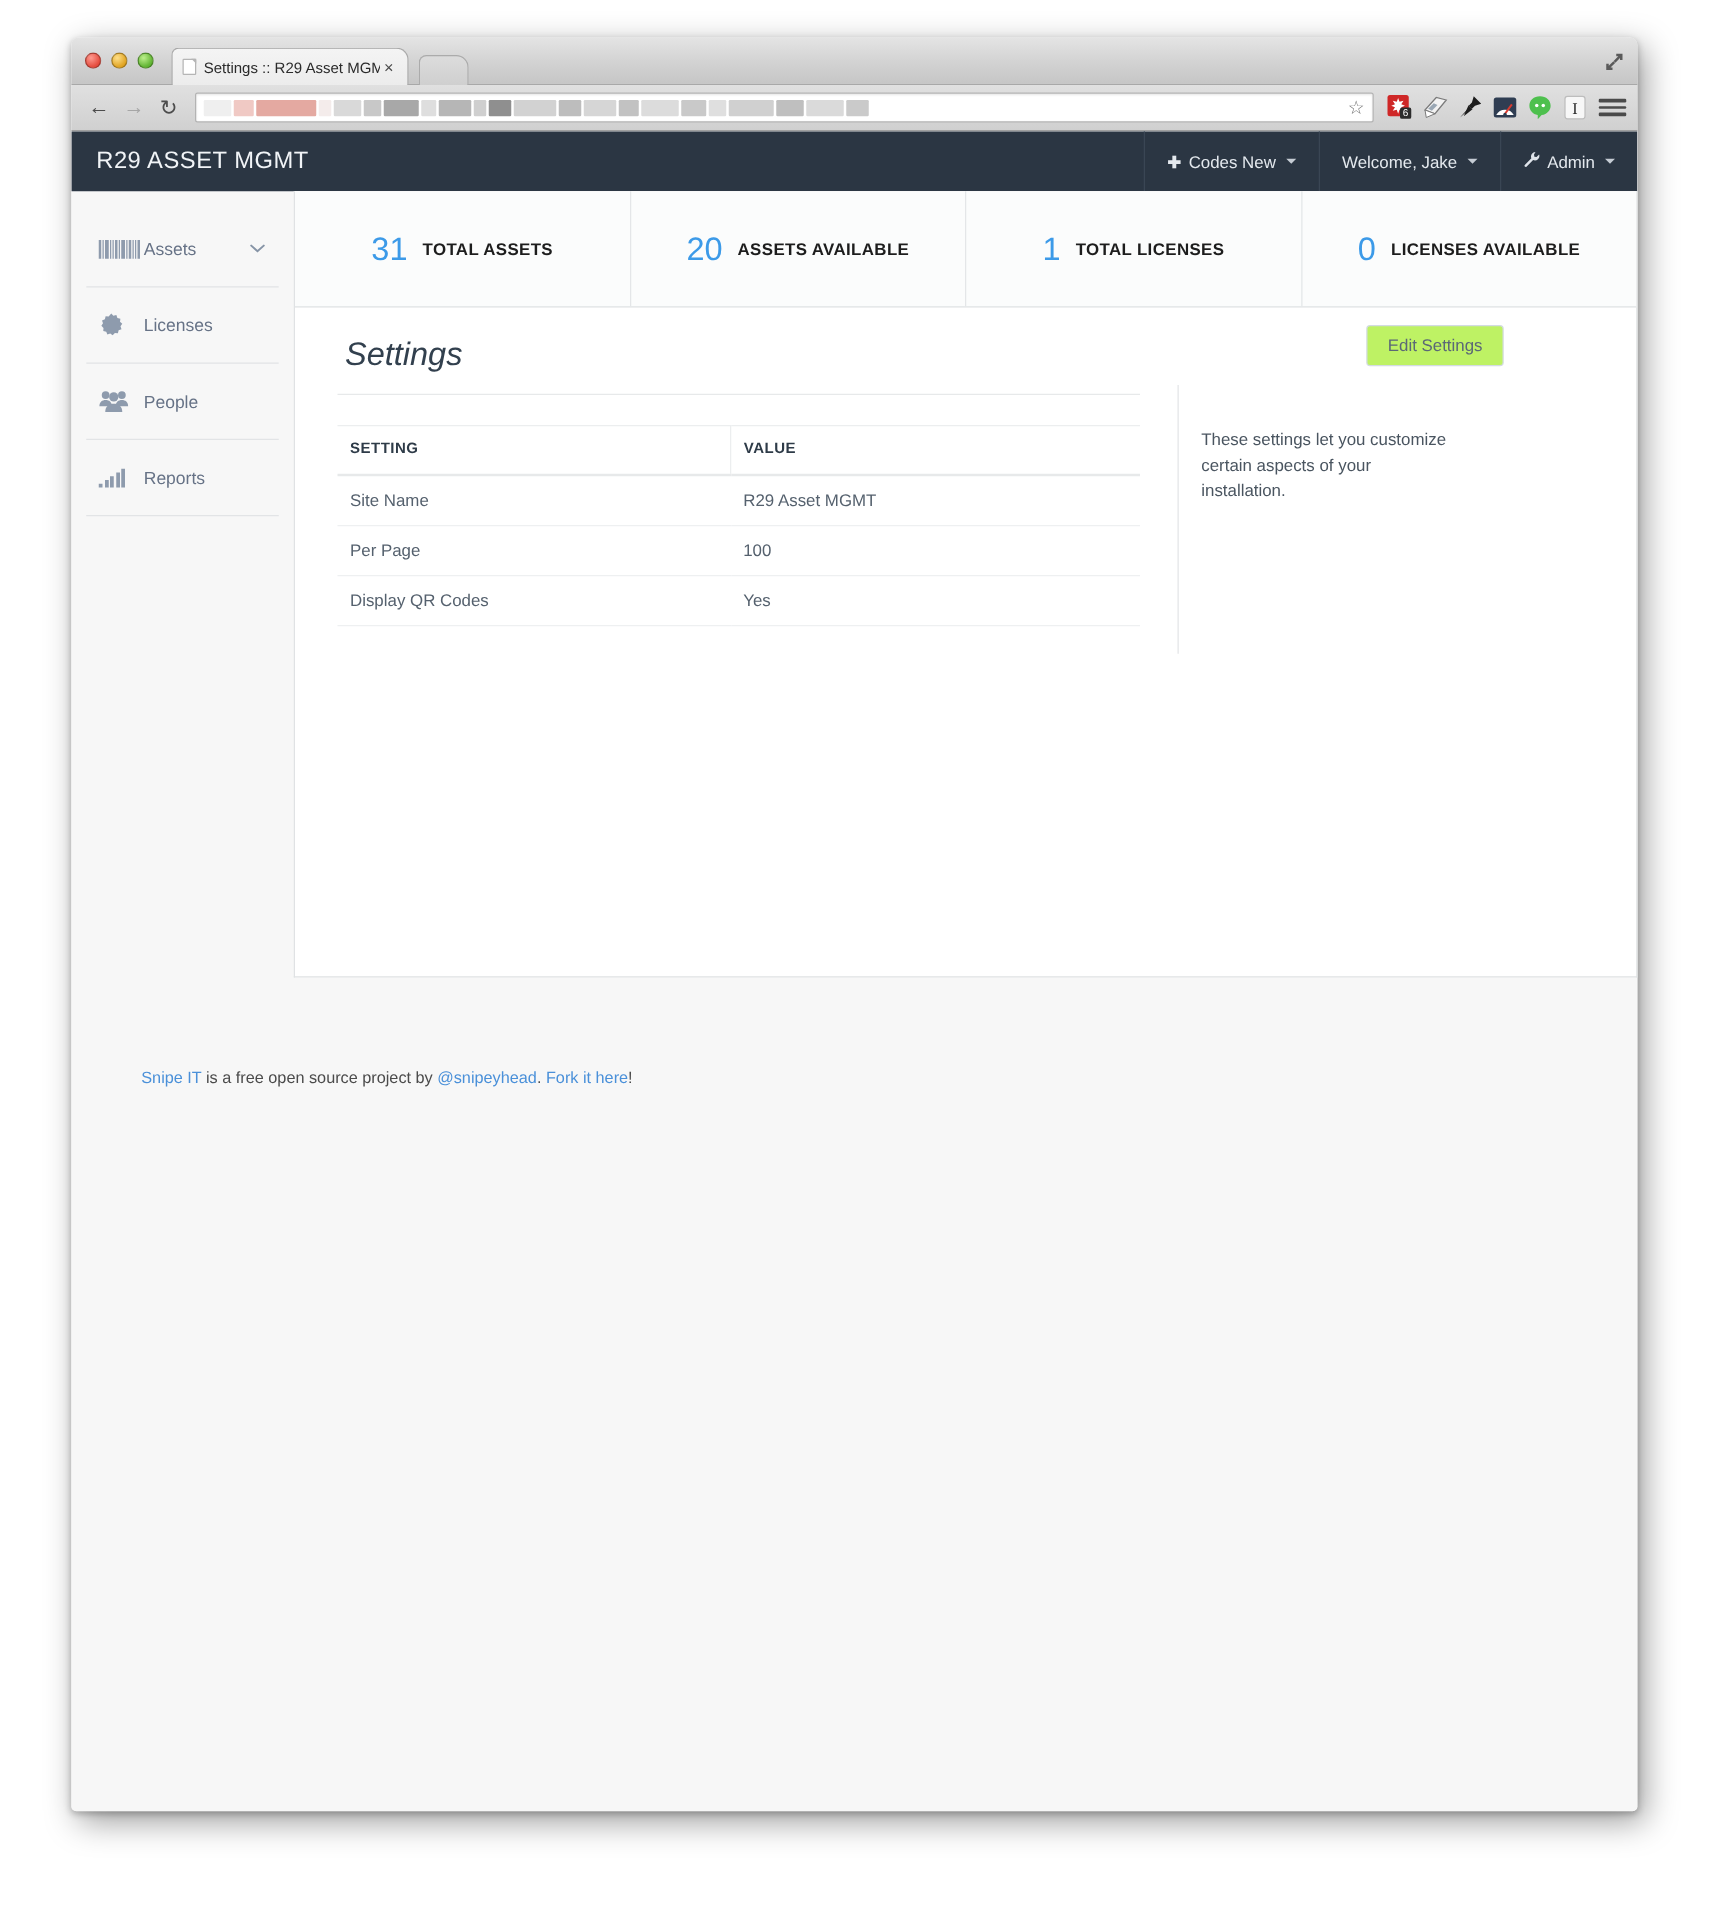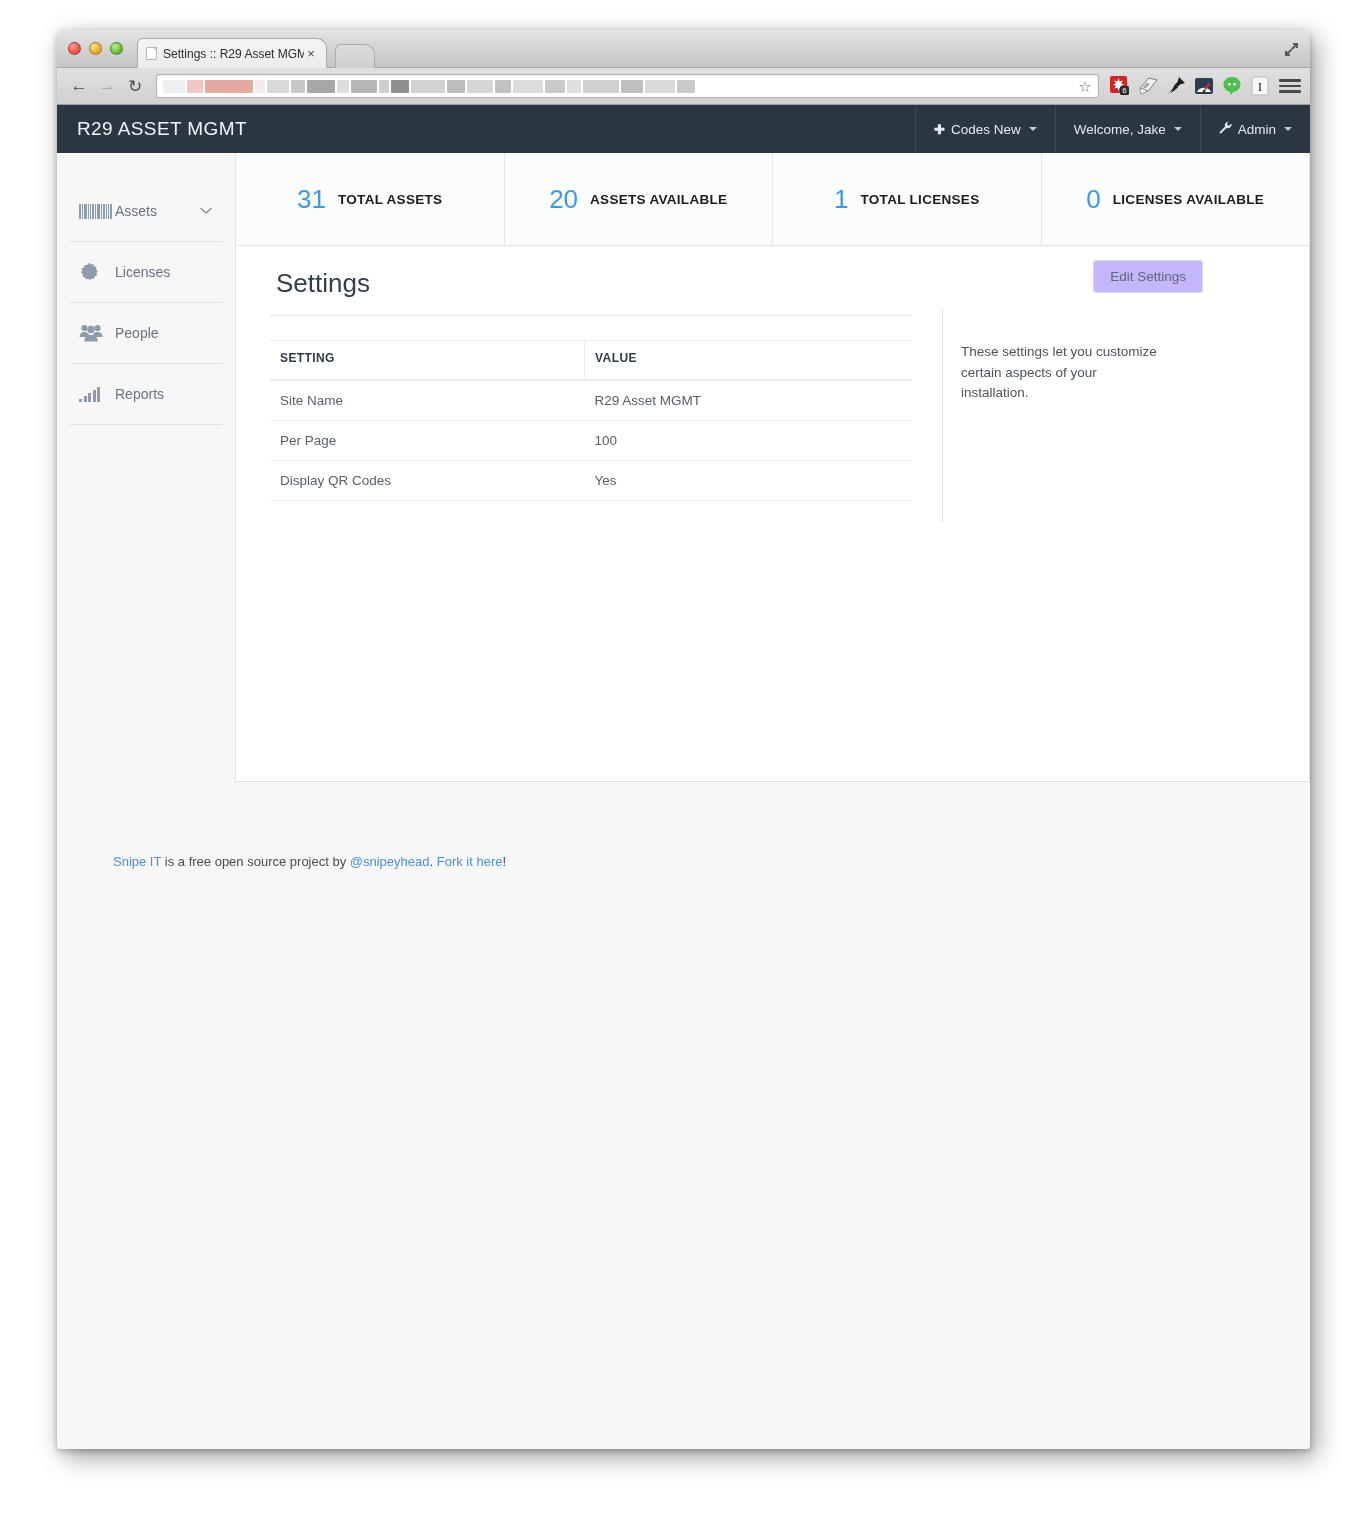--- a/index.html
+++ b/index.html
@@ -163,21 +163,21 @@
     border-top: 4px solid #c5ccd4;
   }
   .plus-icon { font-size: 13px; font-weight: bold; }
   .wrench-icon { font-size: 12px; }
 
   
   .layout { display: flex; align-items: flex-start; }
 
   .sidebar {
     width: 178px; flex: 0 0 178px;
-    padding: 28px 0 0 0;
+    padding: 16px 0 0 0;
     background: transparent;
   }
   .side-item {
     display: flex; align-items: center;
     height: 61px;
     margin: 0 12px;
     padding: 0 10px;
     border-bottom: 1px solid #e2e4e6;
     cursor: pointer;
     color: #667286;
@@ -245,27 +245,28 @@
     flex: 0 0 280px;
     border-left: 1px solid #e3e5e7;
     padding: 34px 0 0 18px;
     min-height: 215px;
     margin-top: 40px;
   }
   .page-title {
     font-size: 26px; color: #32404e; font-weight: normal;
     margin: 0 0 14px 0; padding: 0 0 16px 6px;
     border-bottom: 1px solid #e7e9ea;
+    font-style: italic;
   }
   .edit-btn {
     position: absolute;
     right: 106px; top: 107px;
     padding: 8px 16px;
     font-size: 13.5px; color: #5b6876;
-    background: #c4b5fd;
+    background: #bef264;
     border: 1px solid #d3dbe2;
     border-radius: 3px;
     cursor: pointer;
     font-family: "Liberation Sans", sans-serif;
   }
 
   table.settings-table {
     width: 100%;
     border-collapse: collapse;
     margin-top: 24px;

